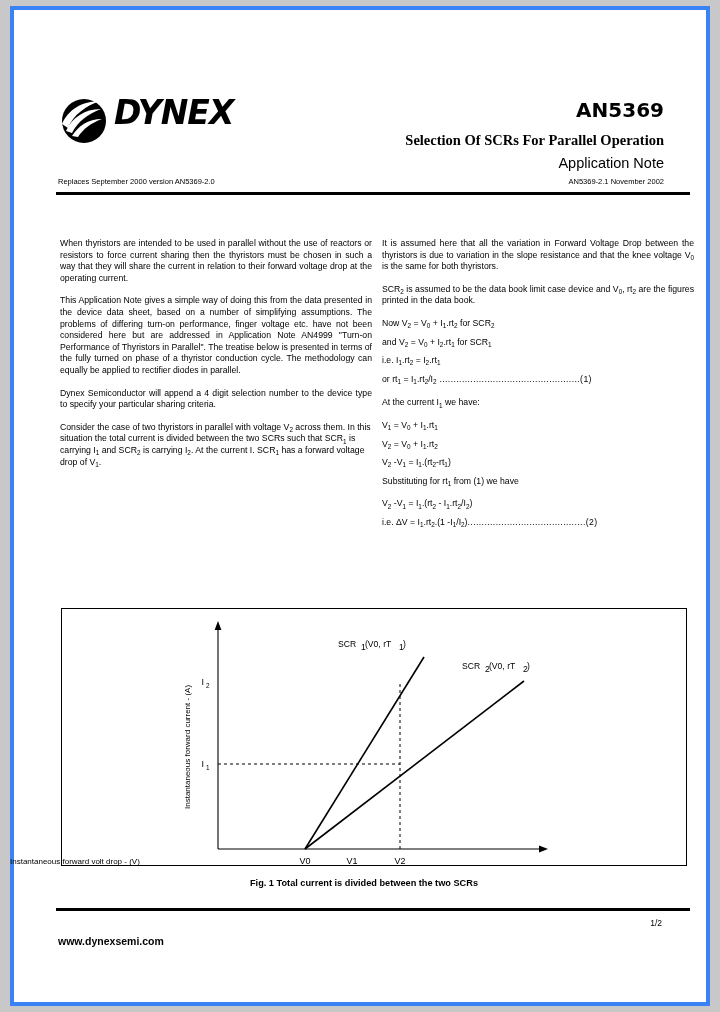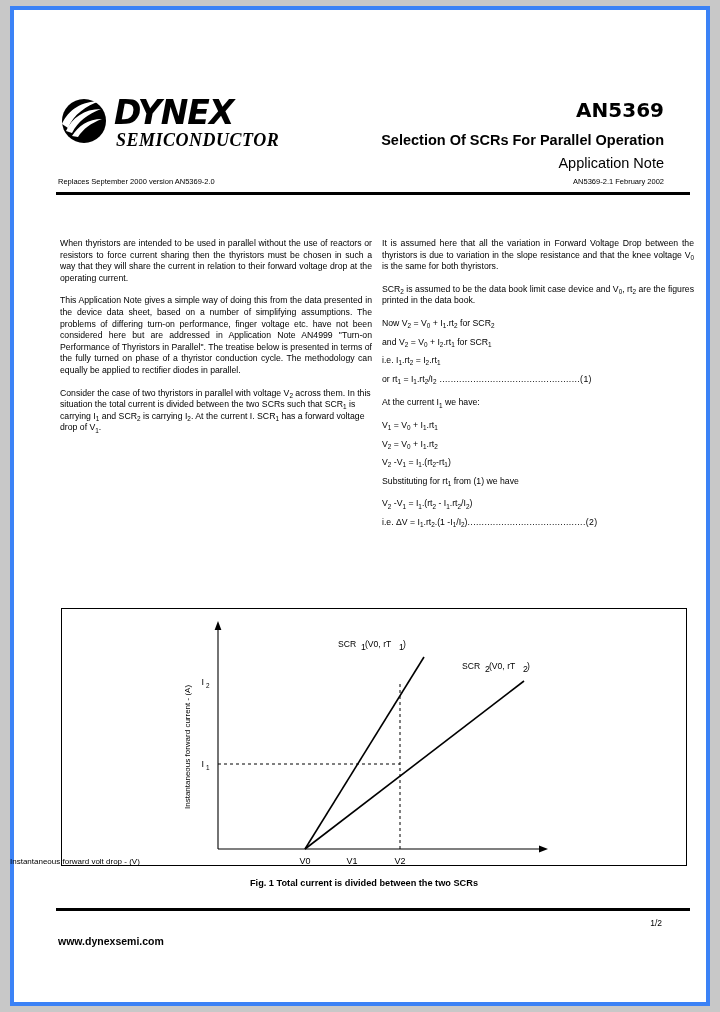--- a/index.html
+++ b/index.html
@@ -32,21 +32,21 @@
     font-style:italic;font-weight:bold;
     font-size:18px;letter-spacing:0.5px;color:#000;
   }
   .doc-number{
     position:absolute;right:42px;top:88px;
     font-family:"DejaVu Sans", sans-serif;
     font-weight:bold;font-size:20px;color:#000;text-align:right;
   }
   .doc-title{
     position:absolute;right:42px;top:122px;
-    font-family:Liberation Sans, sans-serif;
+    font-family:Liberation Serif, serif;
     font-weight:bold;font-size:14.5px;color:#000;text-align:left;
   }
   .doc-subtitle{
     position:absolute;right:42px;top:145px;
     font-family:"Liberation Sans", sans-serif;
     font-size:14.5px;color:#000;text-align:right;margin-left:19px;
   }
   .doc-revision{
     position:absolute;right:42px;top:167px;
     font-size:7.5px;color:#000;text-align:right;
@@ -104,34 +104,34 @@
   <div class="header">
 
     <div class="logo-block">
       <svg class="logo-mark" viewBox="0 0 48 46">
         <circle cx="24" cy="23" r="22" fill="#000"></circle>
         <path d="M2 26 C8 12, 22 3, 40 3 C26 8, 14 16, 8 30 Z" fill="#fff"></path>
         <path d="M6 33 C12 20, 24 11, 41 11 C28 16, 18 23, 12 35 Z" fill="#fff"></path>
         <path d="M12 38 C18 28, 28 21, 42 21 C31 25, 23 31, 18 39 Z" fill="#fff"></path>
       </svg>
       <div class="logo-word">DYNEX</div>
-      <div class="logo-sub">SEMICONDUCTOR</div>
     </div>
 
     <div class="doc-number">AN5369</div>
     <div class="doc-title">Selection Of SCRs For Parallel Operation</div>
     <div class="doc-subtitle">Application Note</div>
-    <div class="doc-revision">AN5369-2.1 February 2002</div>
+    <div class="doc-revision">AN5369-2.1 November 2002</div>
     <div class="replaces">Replaces September 2000 version AN5369-2.0</div>
     <div class="rule-top"></div>
   </div>
 
   <div class="col col-left">
     <p>When thyristors are intended to be used in parallel without the use of reactors or resistors to force current sharing then the thyristors must be chosen in such a way that they will share the current in relation to their forward voltage drop at the operating current.</p>
     <p>This Application Note gives a simple way of doing this from the data presented in the device data sheet, based on a number of simplifying assumptions. The problems of differing turn-on performance, finger voltage etc. have not been considered here but are addressed in Application Note AN4999 "Turn-on Performance of Thyristors in Parallel". The treatise below is presented in terms of the fully turned on phase of a thyristor conduction cycle. The methodology can equally be applied to rectifier diodes in parallel.</p>
+    <p>Dynex Semiconductor will append a 4 digit selection number to the device type to specify your particular sharing criteria.</p>
     <p class="last"><span>Consider the case of two thyristors in parallel with voltage V</span><sub>2</sub><span> across them. In this situation the total current is divided between the two SCRs such that SCR</span><sub>1</sub><span> is carrying I</span><sub>1</sub><span> and SCR</span><sub>2</sub><span> is carrying I</span><sub>2</sub><span>.  At the current I. SCR</span><sub>1</sub><span> has a forward voltage drop of V</span><sub>1</sub><span>.</span></p>
   </div>
 
   <div class="col col-right">
     <p><span>It is assumed here that all the variation in Forward Voltage Drop between the thyristors is due to variation in the slope resistance and that the knee voltage V</span><sub>0</sub><span> is the same for both thyristors.</span></p>
 
     <p><span>SCR</span><sub>2</sub><span> is assumed to be the data book limit case device and V</span><sub>0</sub><span>, rt</span><sub>2</sub><span> are the figures printed in the data book.</span></p>
 
     <div class="eq"><span><span>Now V</span><sub>2</sub><span> = V</span><sub>0</sub><span> + I</span><sub>1</sub><span>.rt</span><sub>2</sub><span>  for SCR</span><sub>2</sub></span></div>
     <div class="eq"><span><span>and     V</span><sub>2</sub><span> = V</span><sub>0</sub><span> + I</span><sub>2</sub><span>.rt</span><sub>1</sub><span>  for SCR</span><sub>1</sub></span></div>

